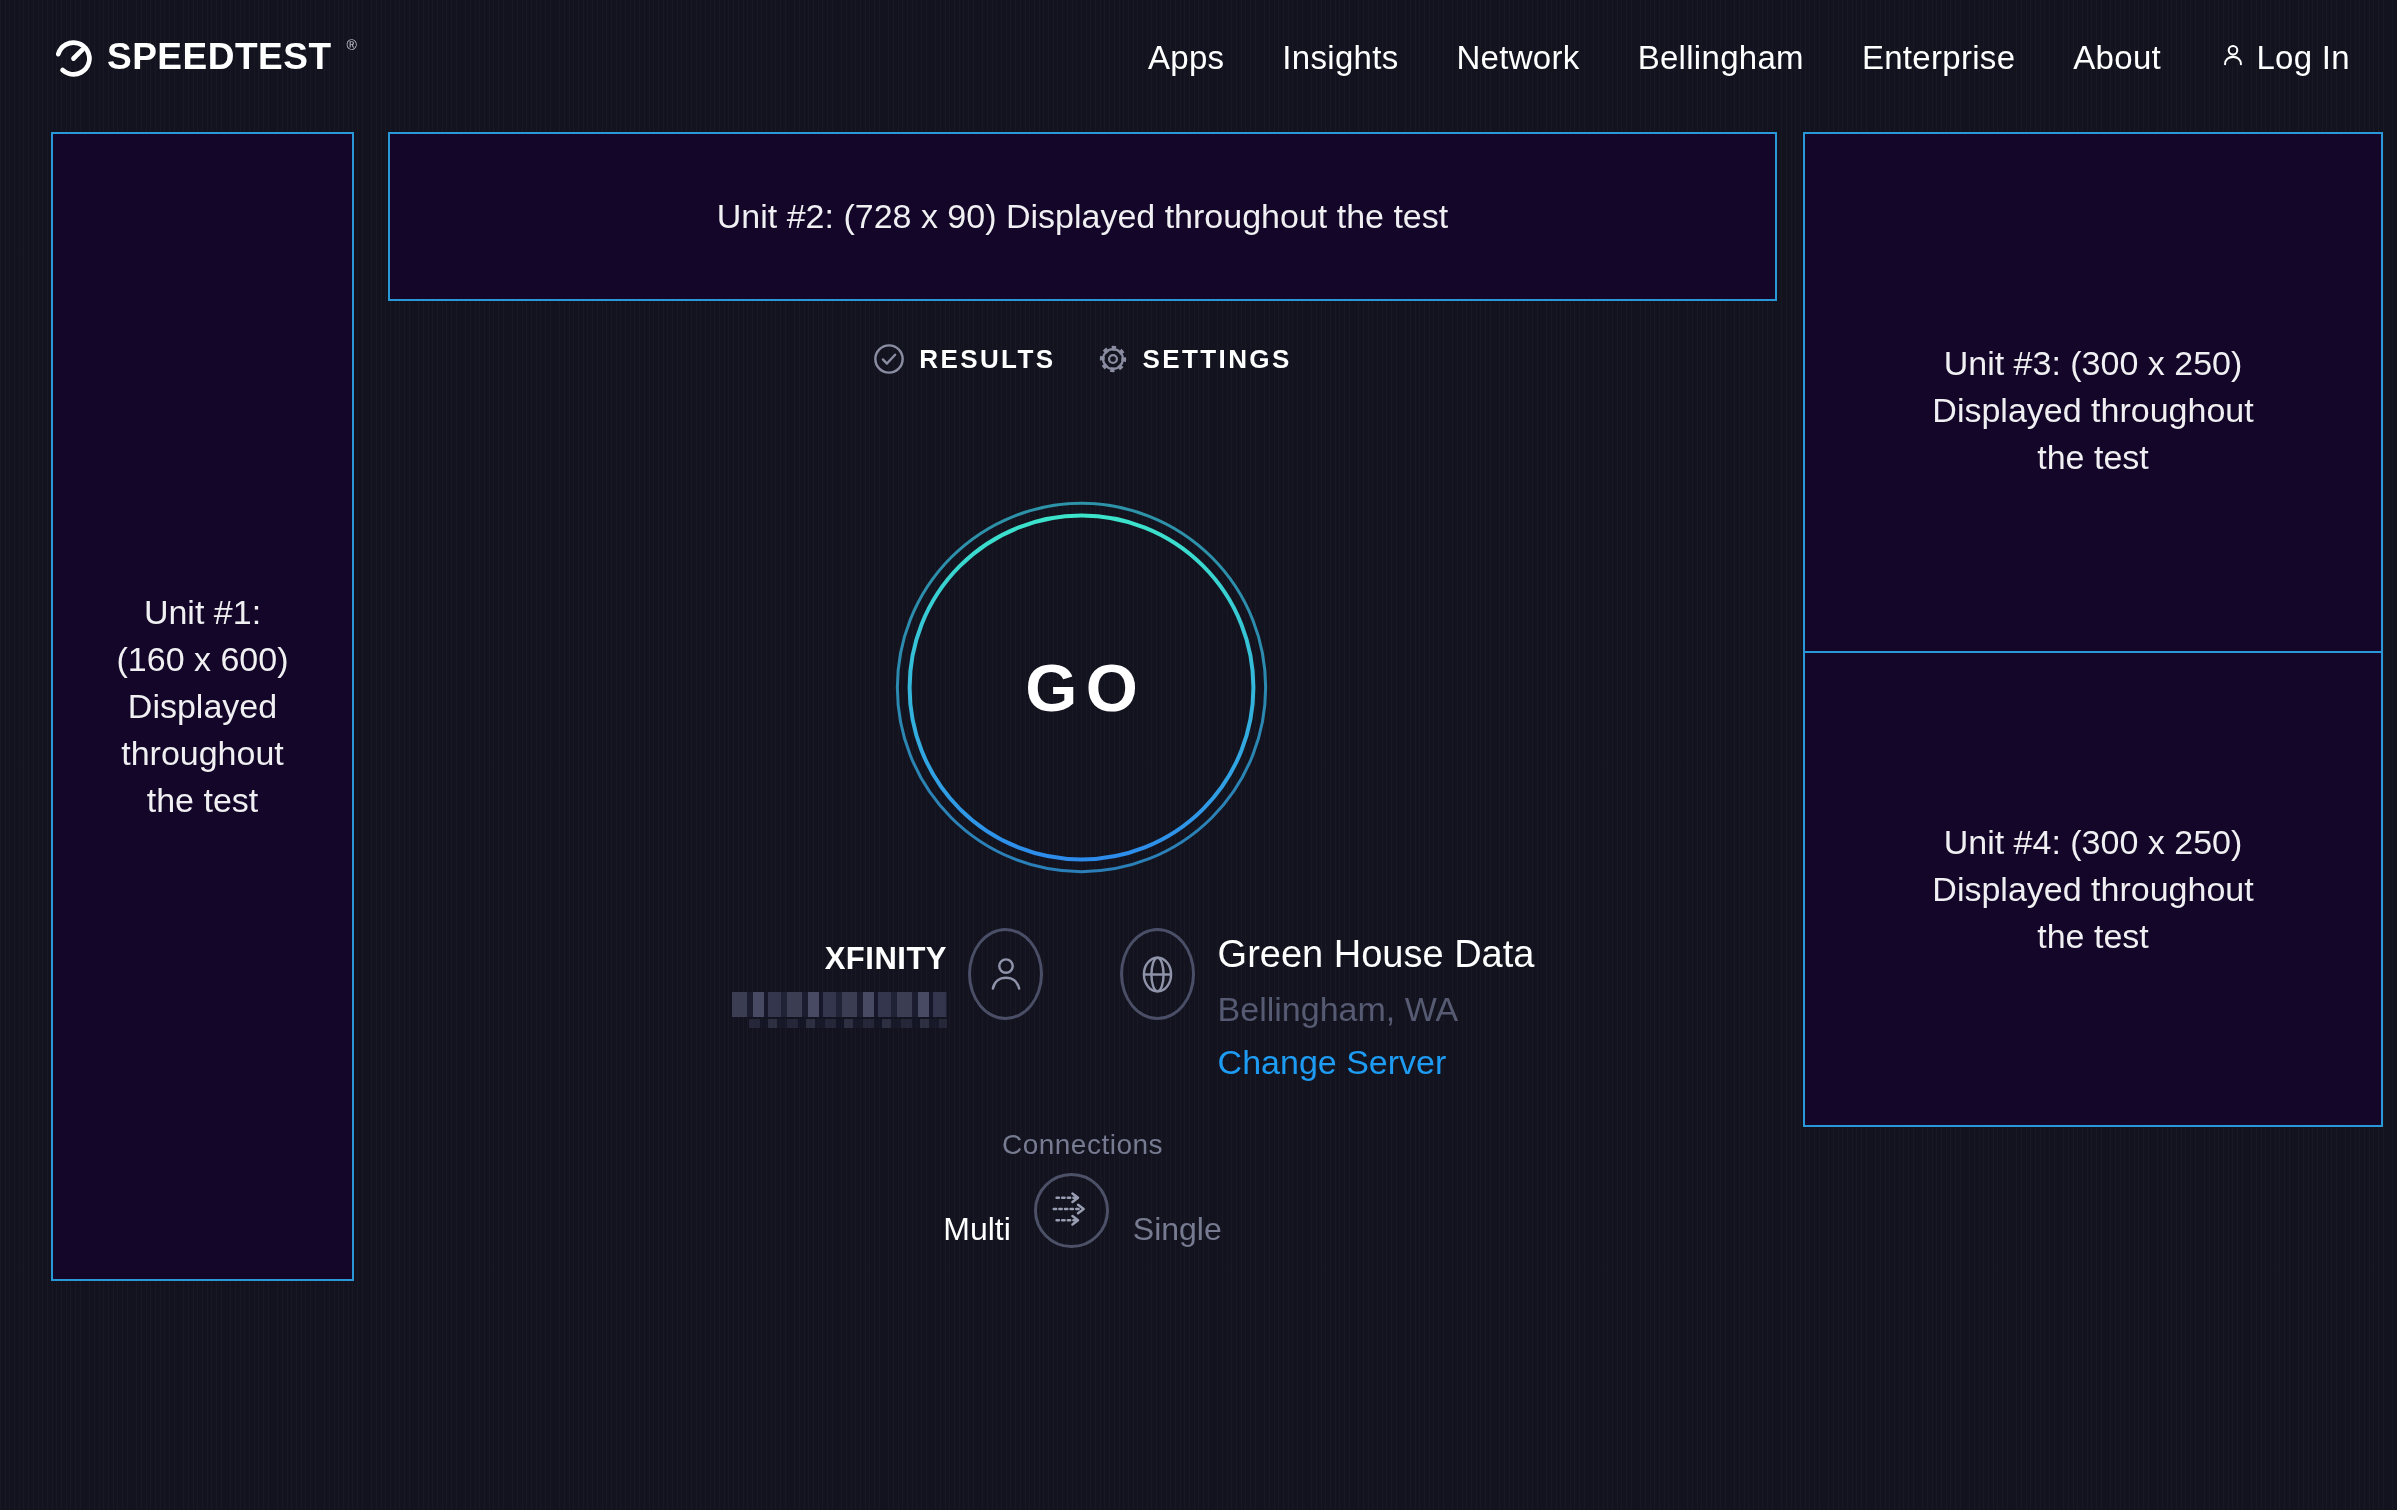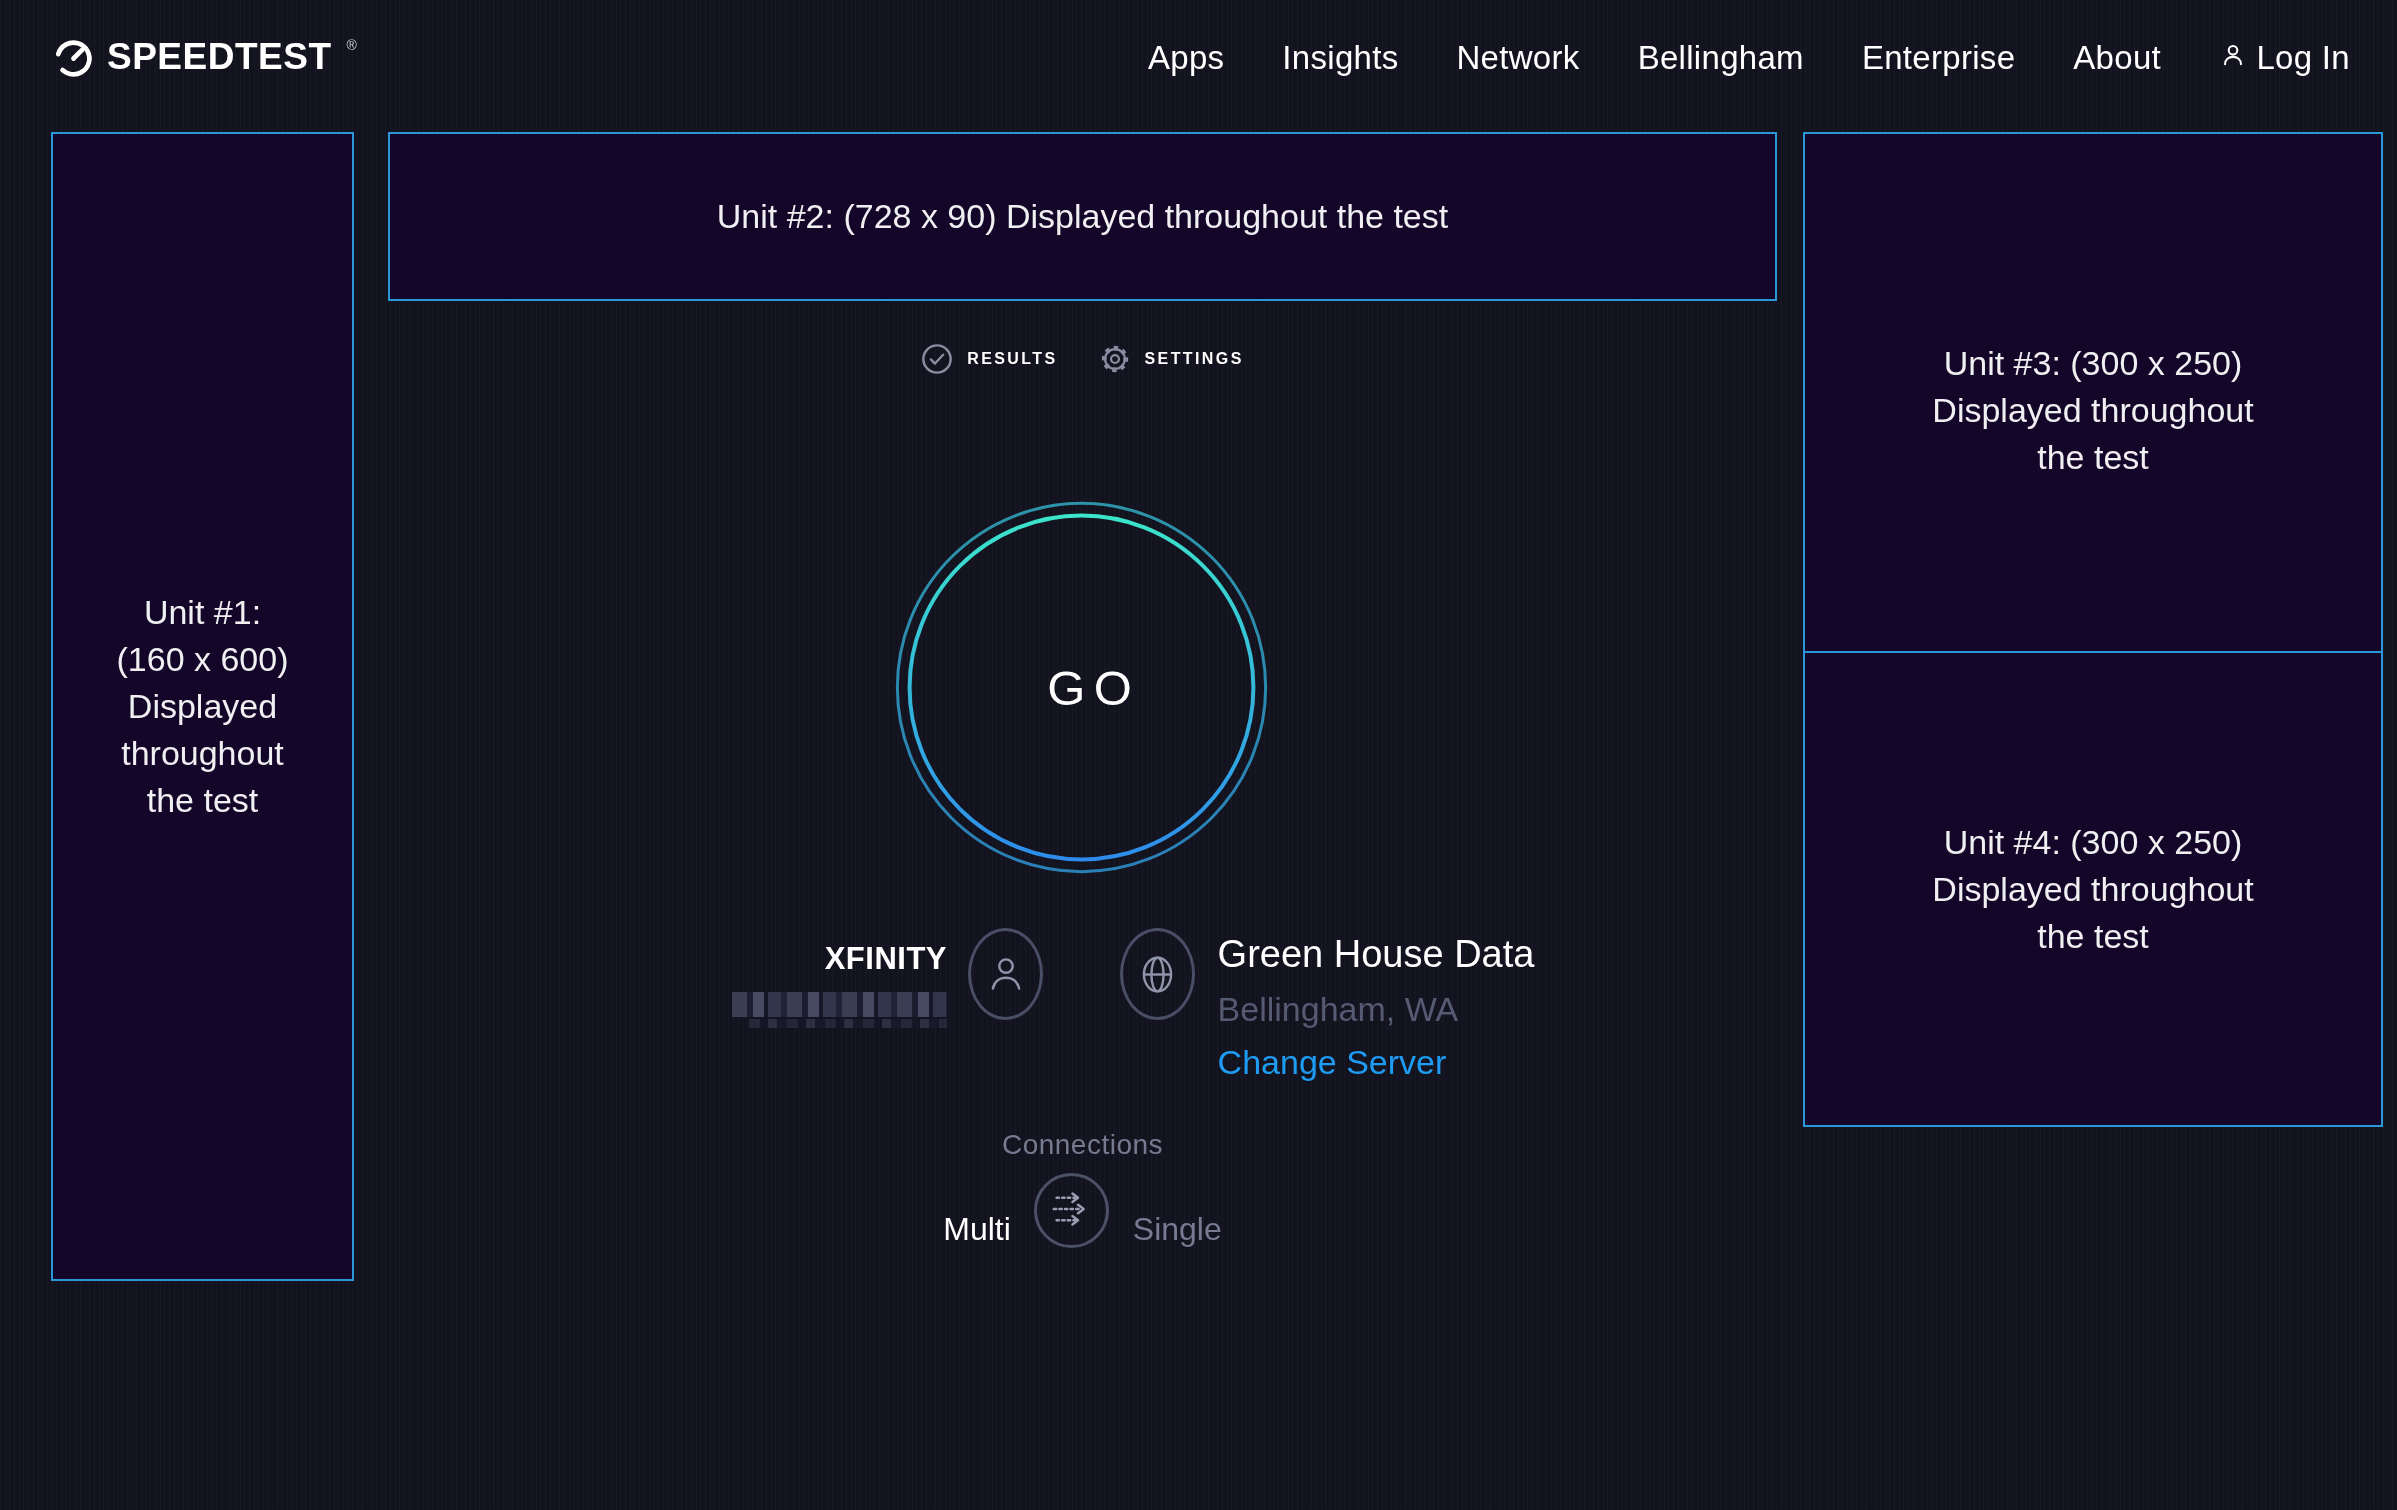--- a/index.html
+++ b/index.html
@@ -28,28 +28,28 @@
   .ad span{color:#f0f0f2;font-size:34px;line-height:47px;white-space:pre-line;}
   #ad1{left:51px;top:132px;width:303px;height:1149px;}
   #ad2{left:388px;top:132px;width:1389px;height:169px;}
   #ad3{left:1803px;top:132px;width:580px;height:556px;}
   #ad4{left:1803px;top:651px;width:580px;height:476px;}
   #ad5{left:388px;top:1315px;width:1389px;height:176px;}
 
   
   .tabs{position:absolute;left:388px;top:343px;width:1389px;display:flex;justify-content:center;gap:41px;}
   .tab{display:flex;align-items:center;gap:14px;cursor:pointer;}
-  .tab-label{font-size:16px;font-weight:700;letter-spacing:2.4px;color:#fff;}
+  .tab-label{font-size:26px;font-weight:700;letter-spacing:2.4px;color:#fff;}
   .tab svg{display:block;}
 
   
   .go{position:absolute;left:895px;top:501px;width:373px;height:373px;border-radius:50%;cursor:pointer;}
   .go svg{position:absolute;left:0;top:0;}
-  .go-label{position:absolute;left:8px;top:0;width:100%;height:100%;display:flex;align-items:center;justify-content:center;
-            font-size:49px;font-weight:400;letter-spacing:8.5px;padding-left:8.5px;box-sizing:border-box;color:#fff;}
+  .go-label{position:absolute;left:0;top:0;width:100%;height:100%;display:flex;align-items:center;justify-content:center;
+            font-size:67px;font-weight:700;letter-spacing:8.5px;padding-left:8.5px;box-sizing:border-box;color:#fff;}
 
   
   .oval{width:75px;height:92px;border:3.3px solid #4a4e66;border-radius:50%;box-sizing:border-box;
         display:flex;align-items:center;justify-content:center;flex:0 0 auto;}
   .provider{position:absolute;top:928px;right:1354px;display:flex;align-items:flex-start;gap:21px;}
   .provider-text{display:flex;flex-direction:column;align-items:flex-end;padding-top:13px;}
   .provider-name{font-size:31px;font-weight:700;letter-spacing:0.5px;color:#fff;line-height:36px;}
   .redacted{margin-top:15px;width:215px;height:24.5px;opacity:.95;
     background:
       repeating-linear-gradient(90deg,#3d4056 0 15px,#1c1d30 15px 21px,#4a4d66 21px 32px,#16172a 32px 36px,#34374e 36px 49px,#202236 49px 55px);}

